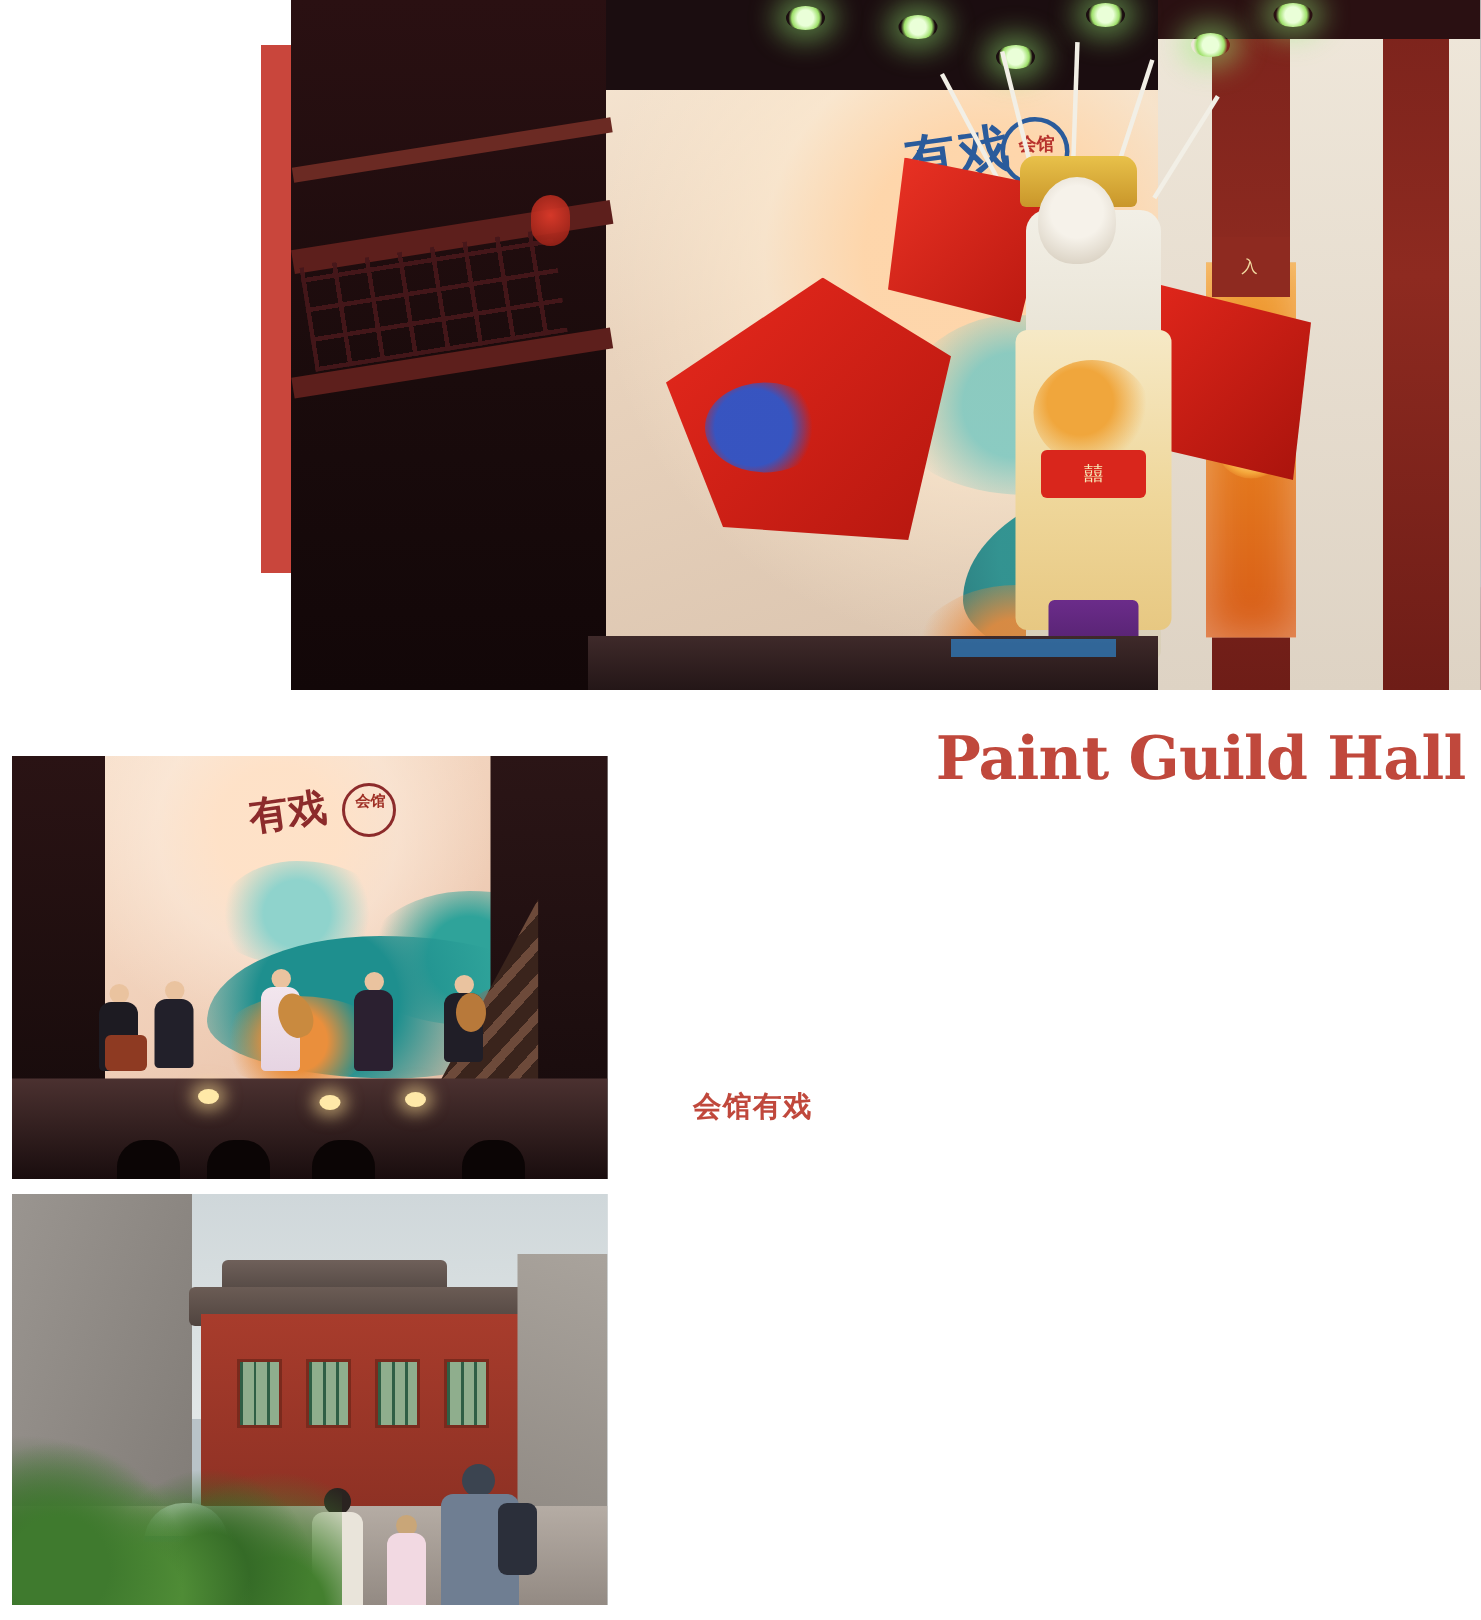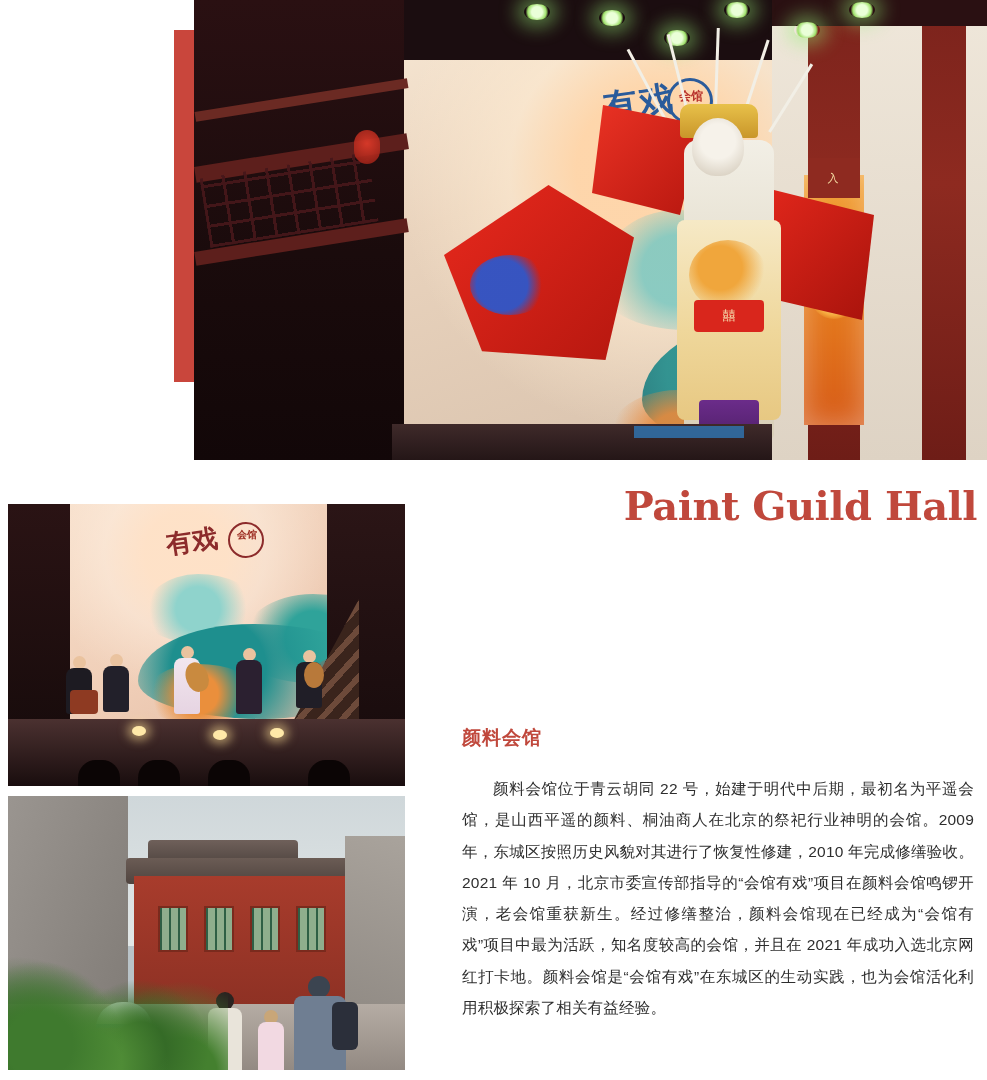--- a/index.html
+++ b/index.html
@@ -528,15 +528,14 @@
     </div>
   <div class="person pB">
       <div class="p-head"></div>
       <div class="p-body"></div>
       <div class="pack"></div>
     </div>
   <div class="foliage"></div>
 </div>
 
 <div class="text-col">
-  <h2 class="title-cn">颜料会馆</h2>
-  <p class="body-cn">颜料会馆位于青云胡同 22 号，始建于明代中后期，最初名为平遥会馆，是山西平遥的颜料、桐油商人在北京的祭祀行业神明的会馆。2009 年，东城区按照历史风貌对其进行了恢复性修建，2010 年完成修缮验收。2021 年 10 月，北京市委宣传部指导的“会馆有戏”项目在颜料会馆鸣锣开演，老会馆重获新生。经过修缮整治，颜料会馆现在已经成为“会馆有戏”项目中最为活跃，知名度较高的会馆，并且在 2021 年成功入选北京网红打卡地。颜料会馆是“会馆有戏”在东城区的生动实践，也为会馆活化利用积极探索了相关有益经验。</p>
+  <h2 class="title-cn">会馆有戏</h2>
 </div>
 
 </body></html>

